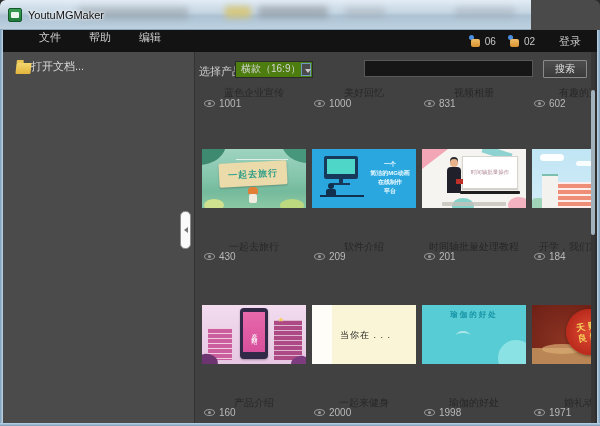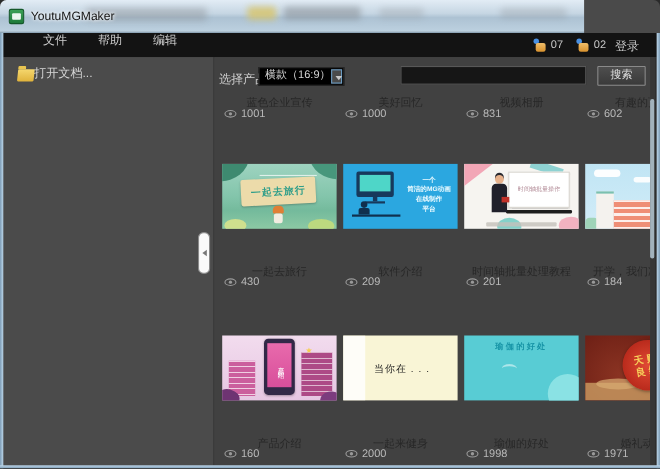--- a/index.html
+++ b/index.html
@@ -48,21 +48,21 @@
     background:#131313; display:flex; align-items:center; }
   .menu-item { padding:0 14px; height:30px; line-height:22px; font-size:11px; color:#cdcdcd; cursor:default; }
   .menu-item:first-child { margin-left:22px; }
   .menu-right { margin-left:auto; display:flex; align-items:center; padding-right:16px;
     color:#c8c8c8; font-size:10px; }
   .qq { position:relative; width:12px; height:12px; margin-right:4px; }
   .qq i.qbody { position:absolute; bottom:0; left:2px; width:9px; height:8px;
     background:linear-gradient(#f0be6a,#d8922e); border-radius:2px; }
   .qq i.qdot { position:absolute; top:0; left:0; width:5px; height:5px; background:#4a90e2; border-radius:50%; }
   .qq-group { display:flex; align-items:center; margin-left:12px; }
-  .login { margin-left:8px; font-size:11px; cursor:default;font-family:Liberation Serif, serif; }
+  .login { margin-left:24px; font-size:11px; cursor:default;font-family:Liberation Serif, serif; }
 
   
   .sidebar { position:absolute; left:3px; top:52px; width:191px; height:371px; background:#4b4b4b; }
   .open-doc { position:absolute; left:13px; top:7px; display:flex; align-items:center; gap:0;
     color:#d6d6d6; font-size:11px; cursor:default; }
   .folder { position:relative; width:15px; height:11px; background:linear-gradient(#f5d76e,#e0b33c);
     border-radius:1px; transform:skewX(-6deg); margin-top:3px; }
   .folder::before { content:''; position:absolute; top:-3px; left:0; width:7px; height:3px;
     background:#e8c450; border-radius:1px 1px 0 0; }
   .v-divider { position:absolute; left:194px; top:52px; width:1px; height:371px; background:#333; }
@@ -71,21 +71,21 @@
     background:#fafafa; border:1px solid #8a8a8a; border-radius:5px;
     display:flex; align-items:center; justify-content:center; cursor:pointer; z-index:5; }
   .collapse-handle i { width:0; height:0; border-top:3px solid transparent;
     border-bottom:3px solid transparent; border-right:4px solid #777; }
 
   
   .content { position:absolute; left:195px; top:52px; width:396px; height:371px;
     background:#414141; overflow:hidden; }
   .tb-label { position:absolute; left:4px; top:12px; font-size:11px; color:#cfcfcf; }
   .dropdown { position:absolute; left:40px; top:9px; width:78px; height:17px;
-    background:#000000; border:1px solid #2a2a2a; display:flex; cursor:default; }
+    background:#4d7c0f; border:1px solid #2a2a2a; display:flex; cursor:default; }
   .dropdown .val { flex:1; font-size:10px; color:#d5d5d5; line-height:14px; padding-left:5px; white-space:nowrap; }
   .dropdown .arrow { width:13px; margin:1px; background:#4a4a4a; border:1px solid #6a9ac0; position:relative; }
   .dropdown .arrow::after { content:''; position:absolute; left:3px; top:5px; width:0; height:0;
     border-left:3px solid transparent; border-right:3px solid transparent; border-top:4px solid #c8c8c8; }
   .search-input { position:absolute; left:169px; top:8px; width:169px; height:17px;
     background:#161616; border:1px solid #585858; color:#ddd; font-size:11px; padding:0 4px; }
   .search-btn { position:absolute; left:348px; top:8px; width:44px; height:18px;
     background:linear-gradient(#4e4e4e,#3a3a3a); border:1px solid #8a8a8a; color:#e0e0e0;
     font-size:10px; text-align:center; line-height:16px; border-radius:1px; cursor:pointer; }
 
@@ -218,21 +218,21 @@
   <div class="menubar">
     <span class="menu-item">文件</span>
     <span class="menu-item">帮助</span>
     <span class="menu-item">编辑</span>
     <span class="menu-right">
       <span class="qq-group">
         <span class="qq">
             <i class="qdot"></i>
             <i class="qbody"></i>
           </span>
-        <span>07</span>
+        <span>06</span>
       </span>
       <span class="qq-group">
         <span class="qq">
             <i class="qdot"></i>
             <i class="qbody"></i>
           </span>
         <span>02</span>
       </span>
       <span class="login">登录</span>
     </span>

